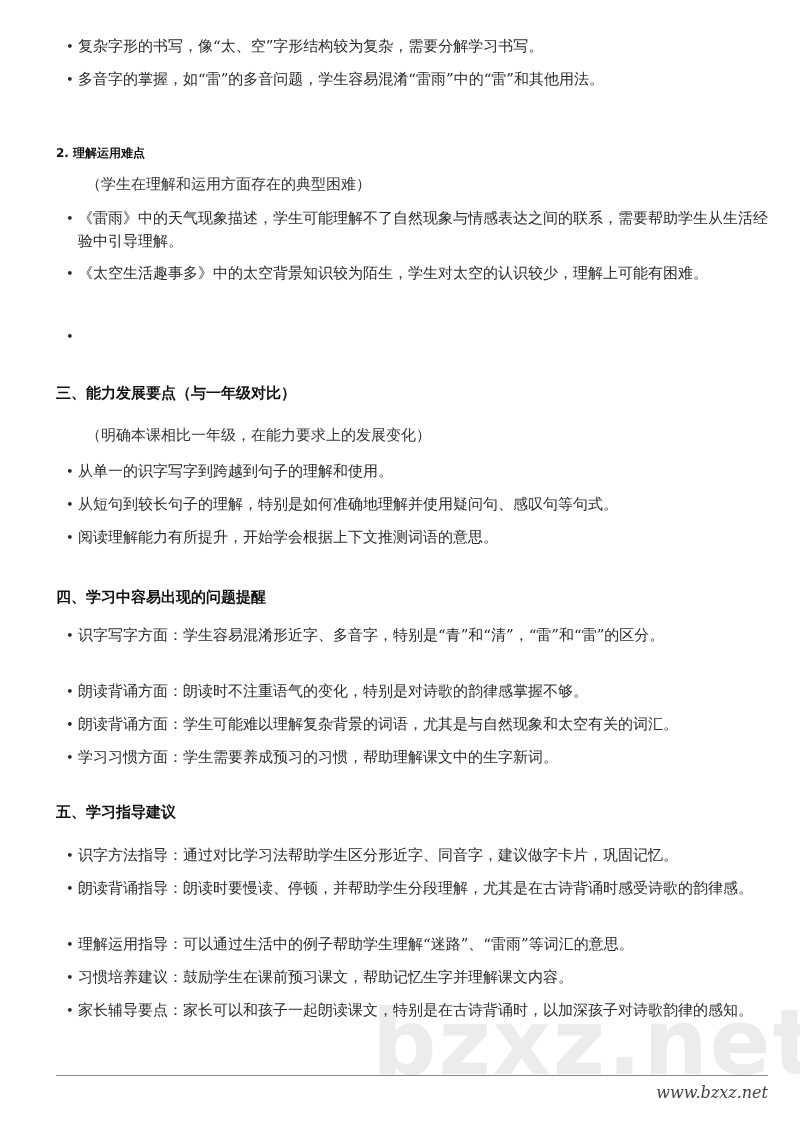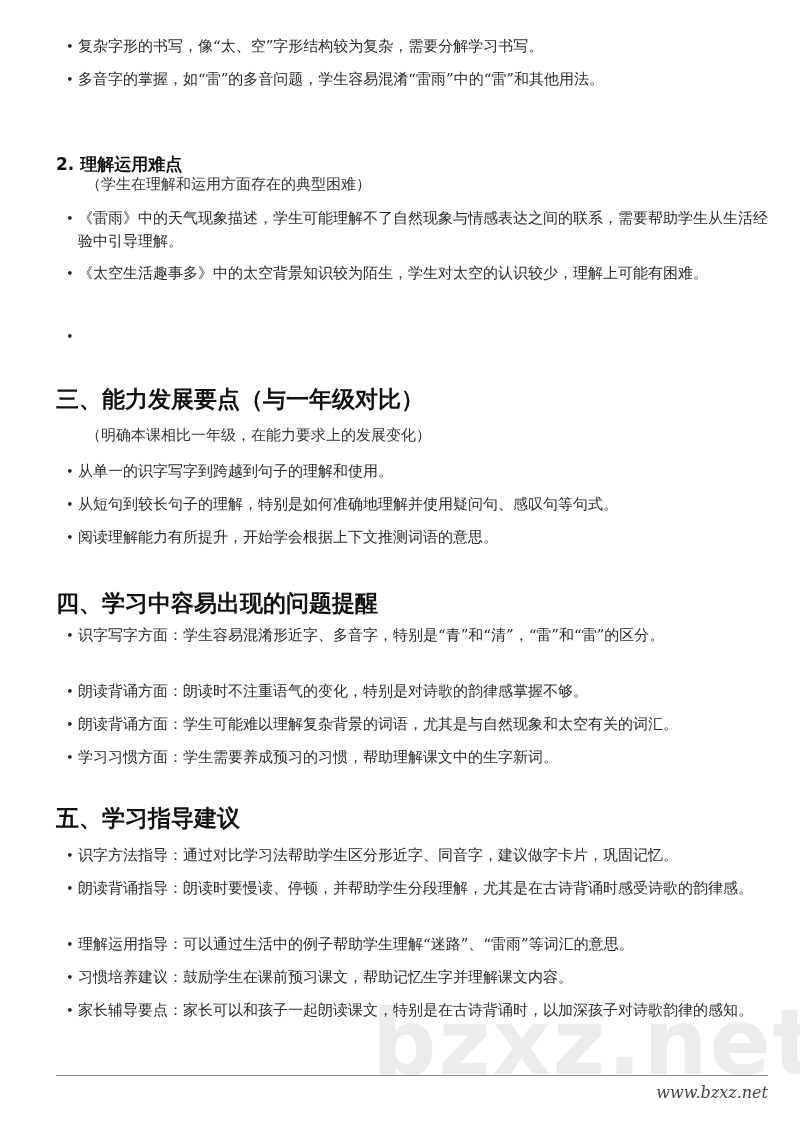--- a/index.html
+++ b/index.html
@@ -1,22 +1,22 @@
 <!DOCTYPE html>
 <html><head>
 <meta charset="utf-8">
 <style>
   html, body { margin:0; padding:0; background:#ffffff; }
   body { width:800px; height:1130px; position:relative; overflow:hidden;
          font-family:"DejaVu Serif", "Liberation Serif", serif; color:#222; }
   .page { position:absolute; left:0; top:0; width:800px; height:1130px; }
   .bullet { position:absolute; left:78px; width:690px; font-size:15px; line-height:23px; color:#2a2a2a; }
   .bullet .dot { position:absolute; left:-12px; top:0; font-size:13px; }
-  .h3 { position:absolute; left:56px; font-size:17px; font-weight:bold; font-family:"DejaVu Sans", sans-serif; color:#111;margin-top:8px; }
-  .h2 { position:absolute; left:56px; font-size:23px; font-weight:bold; font-family:"DejaVu Sans", sans-serif; color:#111; }
+  .h3 { position:absolute; left:56px; font-size:12px; font-weight:bold; font-family:"DejaVu Sans", sans-serif; color:#111; }
+  .h2 { position:absolute; left:56px; font-size:15px; font-weight:bold; font-family:"DejaVu Sans", sans-serif; color:#111; }
   .note { position:absolute; left:86px; font-size:15px; color:#333; }
   .rule { position:absolute; left:56px; width:712px; top:1075px; height:1px; background:#888; }
   .footer { position:absolute; right:32px; top:1083px; font-size:16px; font-style:italic; color:#444; font-family:"DejaVu Serif", serif; }
   .watermark { position:absolute; left:372px; top:990px; font-size:90px; font-weight:bold; color:#ececec;
                font-family:"DejaVu Sans", sans-serif; letter-spacing:2px; z-index:0; }
   .content { position:relative; z-index:1; }
 </style>
 </head>
 <body>
 

